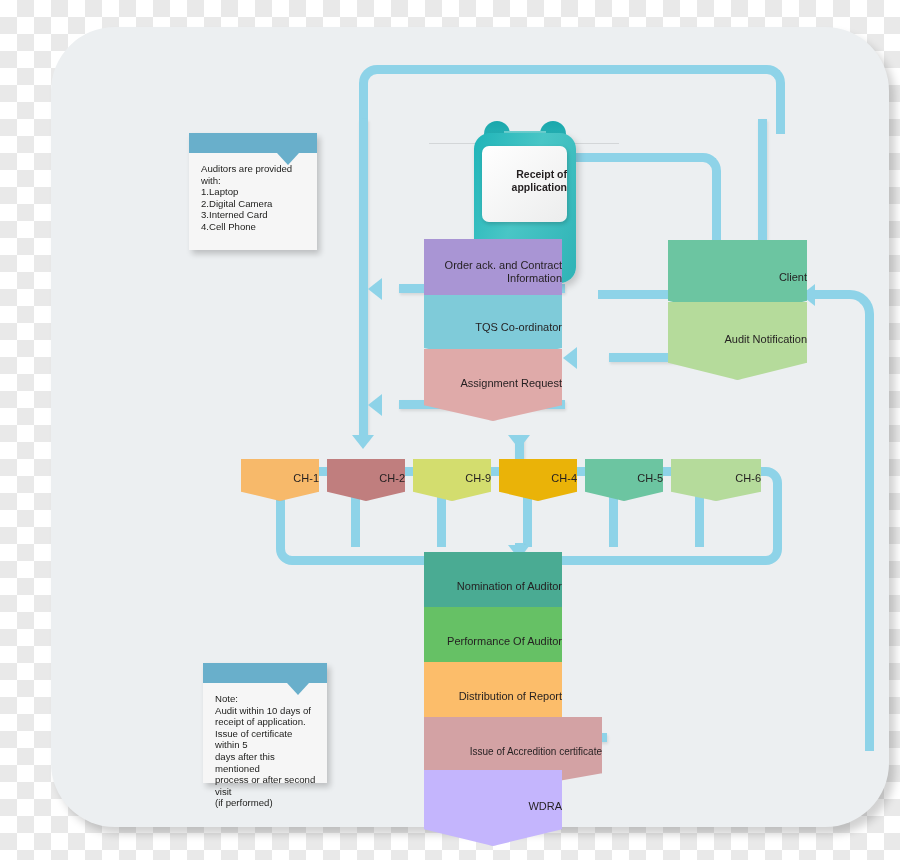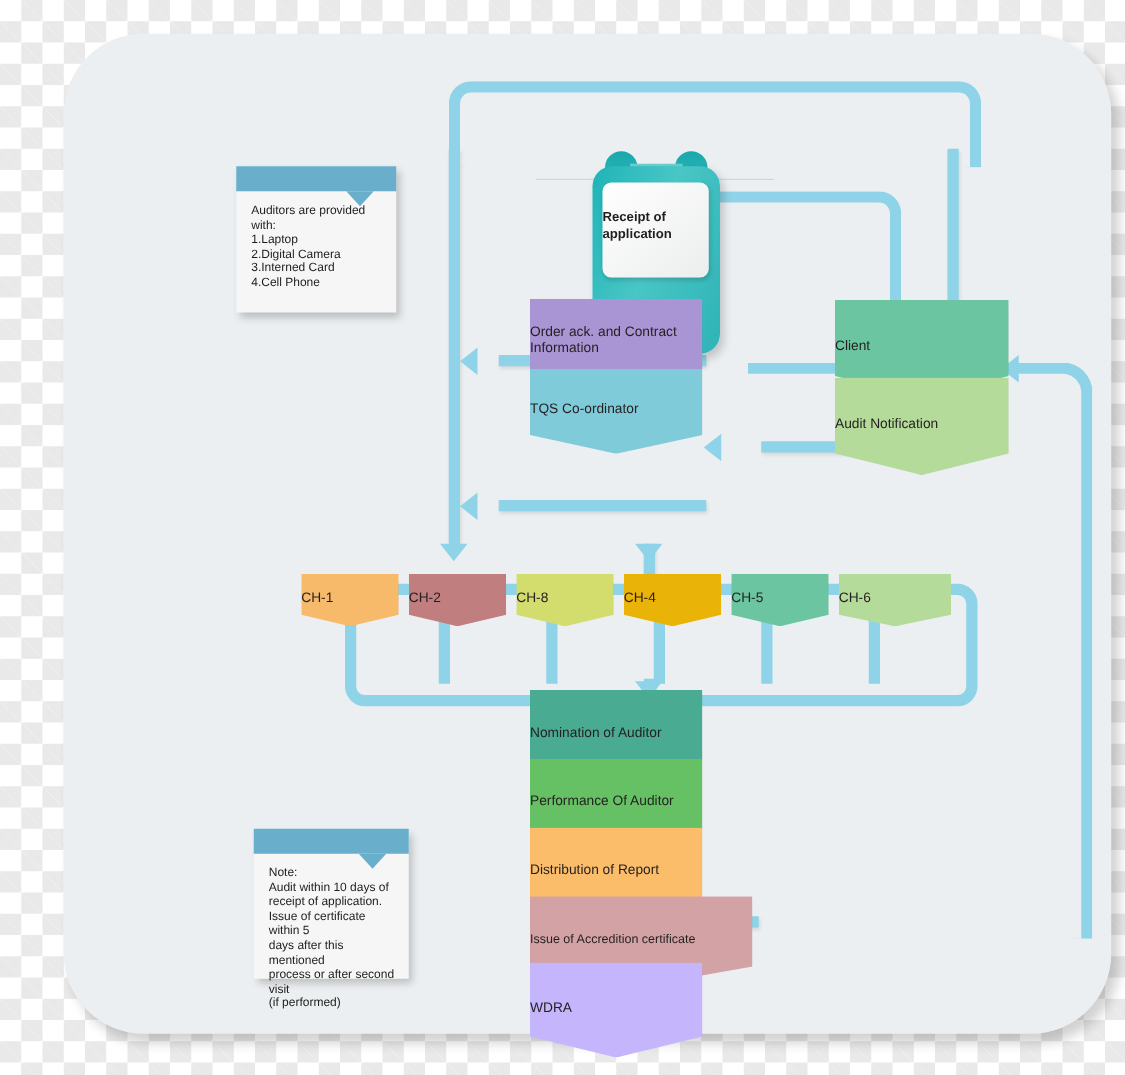--- a/index.html
+++ b/index.html
@@ -16,21 +16,21 @@
 
   
   #panel{
     position:absolute;left:51px;top:27px;width:838px;height:800px;
     background:#eceff1;border-radius:64px;
     box-shadow:6px 7px 9px rgba(0,0,0,.18);
   }
 
   
   .lbl{
-    position:absolute;text-align:left;color:#231f20;
+    position:absolute;text-align:right;color:#231f20;
     font-size:11px;line-height:13px;
     left:0;right:0;
   }
 
   
   .note{position:absolute;background:#f6f6f6;box-shadow:3px 4px 6px rgba(0,0,0,.20);}
   .note .bar{position:absolute;left:0;top:0;right:0;height:20px;background:#69afcb;}
   .note .notch{
     position:absolute;top:20px;right:18px;width:0;height:0;
     border-left:11px solid transparent;border-right:11px solid transparent;
@@ -176,36 +176,39 @@
 application</div>
   </div>
 
   <div class="chev" style="left:373px;top:212px;width:138px;height:72px;background:#a995d4;">
     <div class="lbl" style="white-space:pre-line;">Order ack. and Contract
 Information</div>
   </div>
   <div class="chev" style="left:373px;top:268px;width:138px;height:68px;background:#7fcbd9;">
     <div class="lbl">TQS Co-ordinator</div>
   </div>
+  <div class="chev" style="left:373px;top:322px;width:138px;height:72px;background:#dfaaa9;">
+    <div class="lbl">Assignment Request</div>
+  </div>
 
   <div class="chev" style="left:617px;top:213px;width:139px;height:78px;background:#6cc5a1;">
     <div class="lbl">Client</div>
   </div>
   <div class="chev" style="left:617px;top:275px;width:139px;height:78px;background:#b5db9b;">
     <div class="lbl">Audit Notification</div>
   </div>
 
   <div class="chev" style="left:190px;top:432px;width:78px;height:42px;background:#f7b96a;">
     <div class="lbl">CH-1</div>
   </div>
   <div class="chev" style="left:276px;top:432px;width:78px;height:42px;background:#c07e7e;">
     <div class="lbl">CH-2</div>
   </div>
   <div class="chev" style="left:362px;top:432px;width:78px;height:42px;background:#d3dd6e;">
-    <div class="lbl">CH-8</div>
+    <div class="lbl">CH-9</div>
   </div>
   <div class="chev" style="left:448px;top:432px;width:78px;height:42px;background:#eab308;">
     <div class="lbl">CH-4</div>
   </div>
   <div class="chev" style="left:534px;top:432px;width:78px;height:42px;background:#6cc5a1;">
     <div class="lbl">CH-5</div>
   </div>
   <div class="chev" style="left:620px;top:432px;width:90px;height:42px;background:#b5db9b;">
     <div class="lbl">CH-6</div>
   </div>

